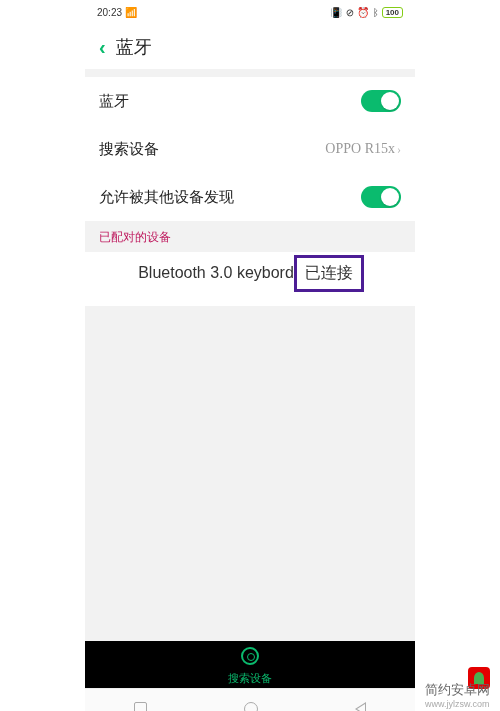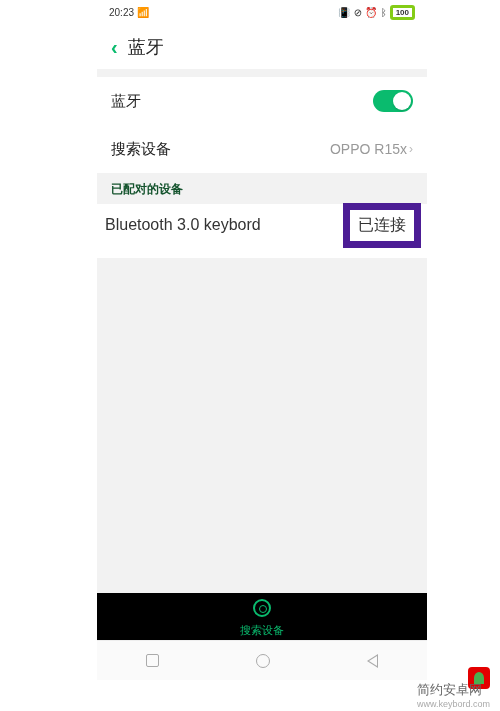--- a/index.html
+++ b/index.html
@@ -10,35 +10,34 @@
       font-family: -apple-system, "PingFang SC", "Microsoft YaHei", sans-serif;
       position: relative;
     }
     .phone-frame {
       position: absolute;
       left: 85px;
       top: 0;
       width: 330px;
       height: 711px;
       background: #fff;
-      margin-left: 12px;
     }
     .status-bar {
       height: 25px;
       display: flex;
       justify-content: space-between;
       align-items: center;
       padding: 0 12px;
       font-size: 10px;
       color: #333;
     }
     .status-left { display: flex; align-items: center; gap: 3px; }
     .status-right { display: flex; align-items: center; gap: 3px; }
     .battery-box {
-      border: 3px solid #84cc16;
+      border: 1px solid #84cc16;
       border-radius: 3px;
       padding: 0 3px;
       font-size: 8px;
       font-weight: bold;
     }
     .header {
       height: 44px;
       display: flex;
       align-items: center;
       padding: 0 14px;
@@ -69,20 +68,21 @@
     .setting-label {
       font-size: 15px;
       color: #222;
     }
     .setting-value {
       font-size: 14px;
       color: #999;
       display: flex;
       align-items: center;
       gap: 2px;
+      font-family: Liberation Serif, serif;
     }
     .chevron {
       color: #bbb;
       font-size: 12px;
     }
     .toggle {
       width: 40px;
       height: 22px;
       background: #0abb6e;
       border-radius: 11px;
@@ -96,37 +96,36 @@
       width: 18px;
       height: 18px;
       background: #fff;
       border-radius: 50%;
       box-shadow: 0 1px 2px rgba(0,0,0,0.15);
     }
     .section-header {
       background: #f2f2f2;
       padding: 8px 14px 6px;
       font-size: 12px;
-      color: #14532d;
-      font-weight: bold;
+      color: #be185d;
     }
     .paired-row {
       height: 42px;
       display: flex;
-      justify-content: space-between;
+      justify-content: center;
       align-items: center;
       padding: 0 6px 0 8px;
       background: #fff;
     }
     .paired-name {
       font-size: 16px;
       color: #333;
     }
     .status-box {
-      border: 7px solid #4c1d95;
+      border: 3px solid #4c1d95;
       padding: 5px 8px;
       font-size: 16px;
       color: #333;
     }
     .empty-area {
       background: #f2f2f2;
       height: 335px;
       margin-top: 12px;
     }
     .bottom-search {
@@ -257,20 +256,24 @@
   </div>
 
   <div class="setting-row">
     <span class="setting-label">搜索设备</span>
     <span class="setting-value">
       <span>OPPO R15x</span>
       <span class="chevron">›</span>
     </span>
   </div>
 
+  <div class="setting-row">
+    <span class="setting-label">允许被其他设备发现</span>
+    <div class="toggle"></div>
+  </div>
 
   <div class="section-header">已配对的设备</div>
 
   <div class="paired-row">
     <span class="paired-name">Bluetooth 3.0 keybord</span>
     <span class="status-box">已连接</span>
   </div>
 
   <div class="empty-area"></div>
 
@@ -282,14 +285,14 @@
   <div class="nav-bar">
     <div class="nav-square"></div>
     <div class="nav-circle"></div>
     <div class="nav-triangle"></div>
   </div>
 </div>
 
 <div class="watermark-logo"></div>
 <div class="watermark-text">
   <div>简约安卓网</div>
-  <div class="watermark-url">www.keybord.com</div>
+  <div class="watermark-url">www.jylzsw.com</div>
 </div>
 
 </body></html>

